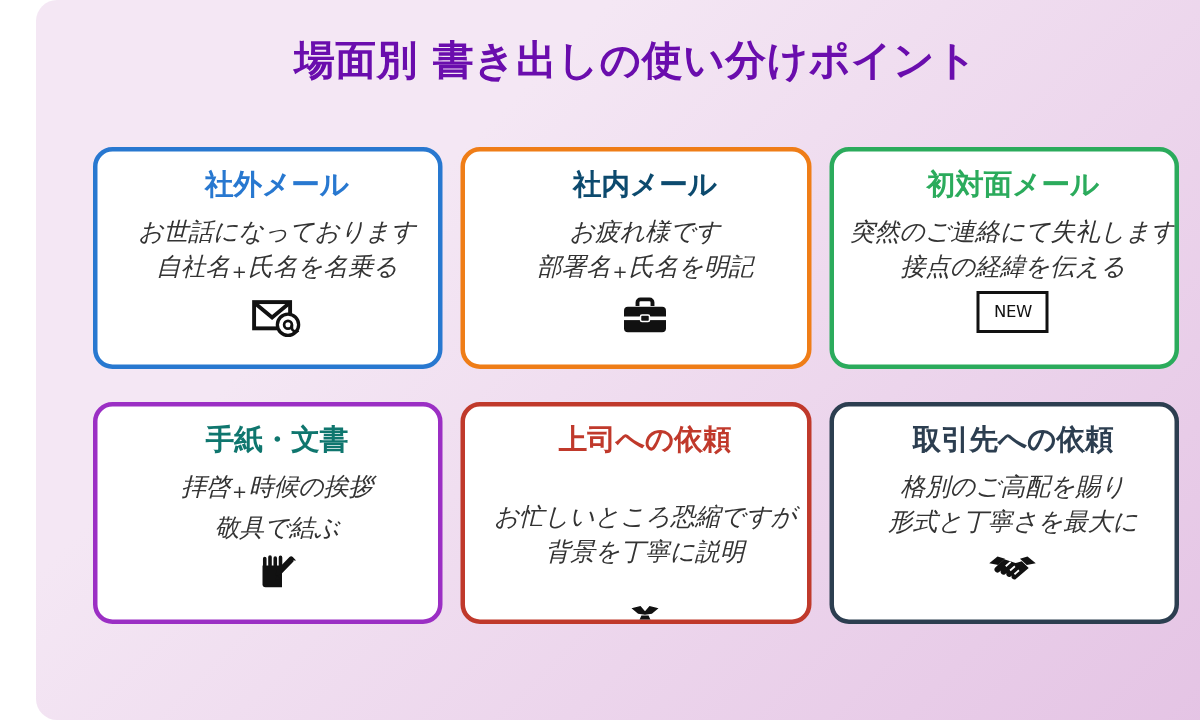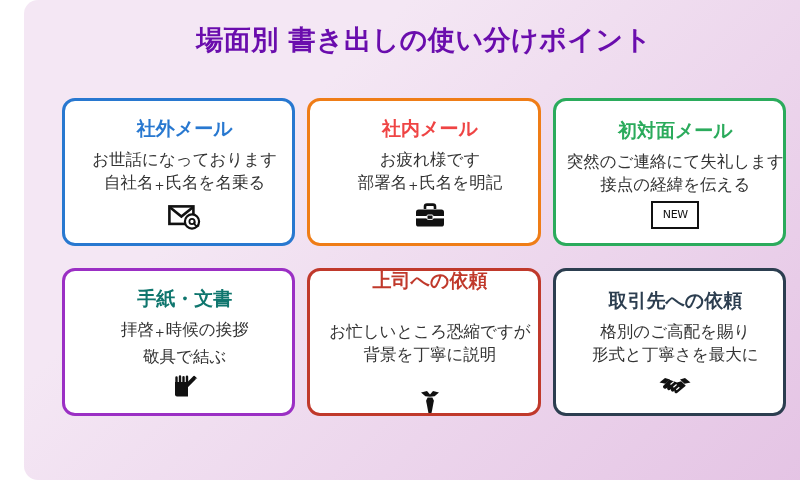--- a/index.html
+++ b/index.html
@@ -51,40 +51,41 @@
   }
 
   .card {
     box-sizing: border-box;
     background: #ffffff;
     border: 3px solid #999;
     border-radius: 13px;
     display: flex;
     flex-direction: column;
     align-items: center;
-    justify-content: center;
+    justify-content: flex-start;
     padding: 12px 6px 6px 18px;
     overflow: hidden;
   }
 
   .card-title {
     font-size: 19px;
     font-weight: bold;
     line-height: 1.1;
     margin-bottom: 9px;
     white-space: nowrap;
   }
 
   .card-lines {
     display: flex;
     flex-direction: column;
     align-items: center;
     color: #333333;
     font-size: 16.5px;
     line-height: 23px;
+    font-style: italic;
   }
   .card-line {
     white-space: nowrap;
   }
   .card-line .plus {
     font-size: 12px;
     vertical-align: -2px;
     padding: 0 1px;
   }
 
@@ -134,21 +135,21 @@
           <rect x="1.4" y="2.4" width="24" height="17.5" fill="#fff" stroke="#111" stroke-width="2.6"></rect>
           <path d="M2.2 3.4 L13.4 12.6 L24.6 3.4" fill="none" stroke="#111" stroke-width="2.6"></path>
           <circle cx="24" cy="17.5" r="7.1" fill="#fff" stroke="#111" stroke-width="2.2"></circle>
           <circle cx="24" cy="17.5" r="2.6" fill="none" stroke="#111" stroke-width="1.8"></circle>
           <path d="M26.6 17.5 v2.6 a2.6 2.6 0 0 0 4.3 1.2" fill="none" stroke="#111" stroke-width="1.8"></path>
         </svg>
       </div>
     </div>
 
     <div class="card" style="border-color: rgb(239, 125, 23);">
-      <div class="card-title" style="color: #ef4444;">社内メール</div>
+      <div class="card-title" style="color: #0c4a6e;">社内メール</div>
       <div class="card-lines">
         <div class="card-line">お疲れ様です</div>
         <div class="card-line"><span>部署名</span><span class="plus">+</span><span>氏名を明記</span></div>
       </div>
       <div class="card-icon">
         <svg width="32" height="27" viewBox="0 0 32 27" aria-hidden="true">
           <path d="M11 6 V3.6 a2 2 0 0 1 2-2 h6 a2 2 0 0 1 2 2 V6" fill="none" stroke="#111" stroke-width="2.6"></path>
           <rect x="2" y="6.5" width="28" height="17" rx="2.6" fill="#111"></rect>
           <rect x="2" y="13" width="28" height="2.4" fill="#fff"></rect>
           <rect x="13" y="12" width="6" height="4.4" rx="1" fill="#111" stroke="#fff" stroke-width="1"></rect>

